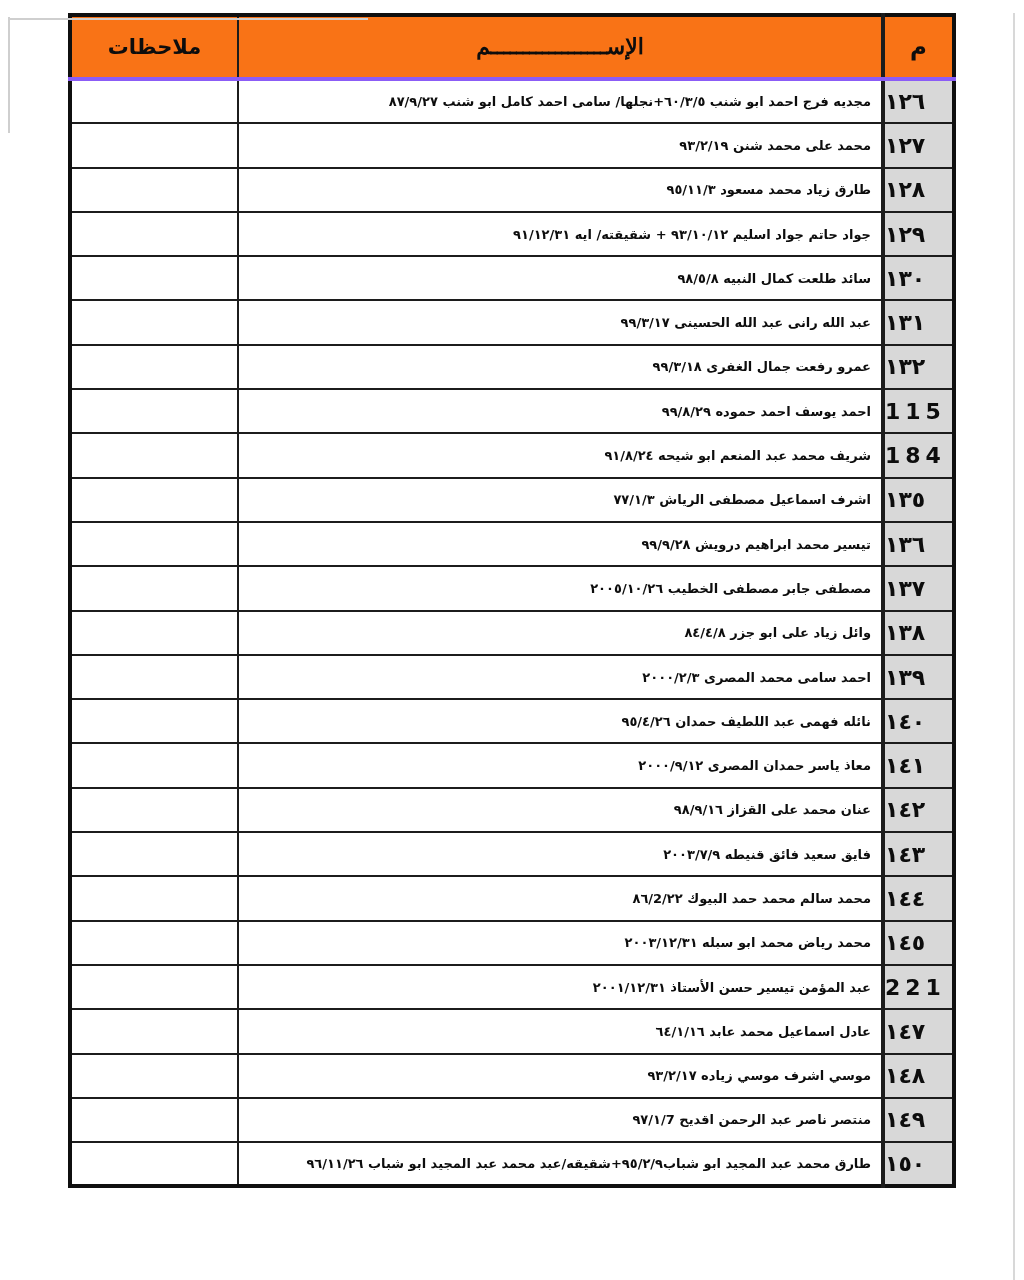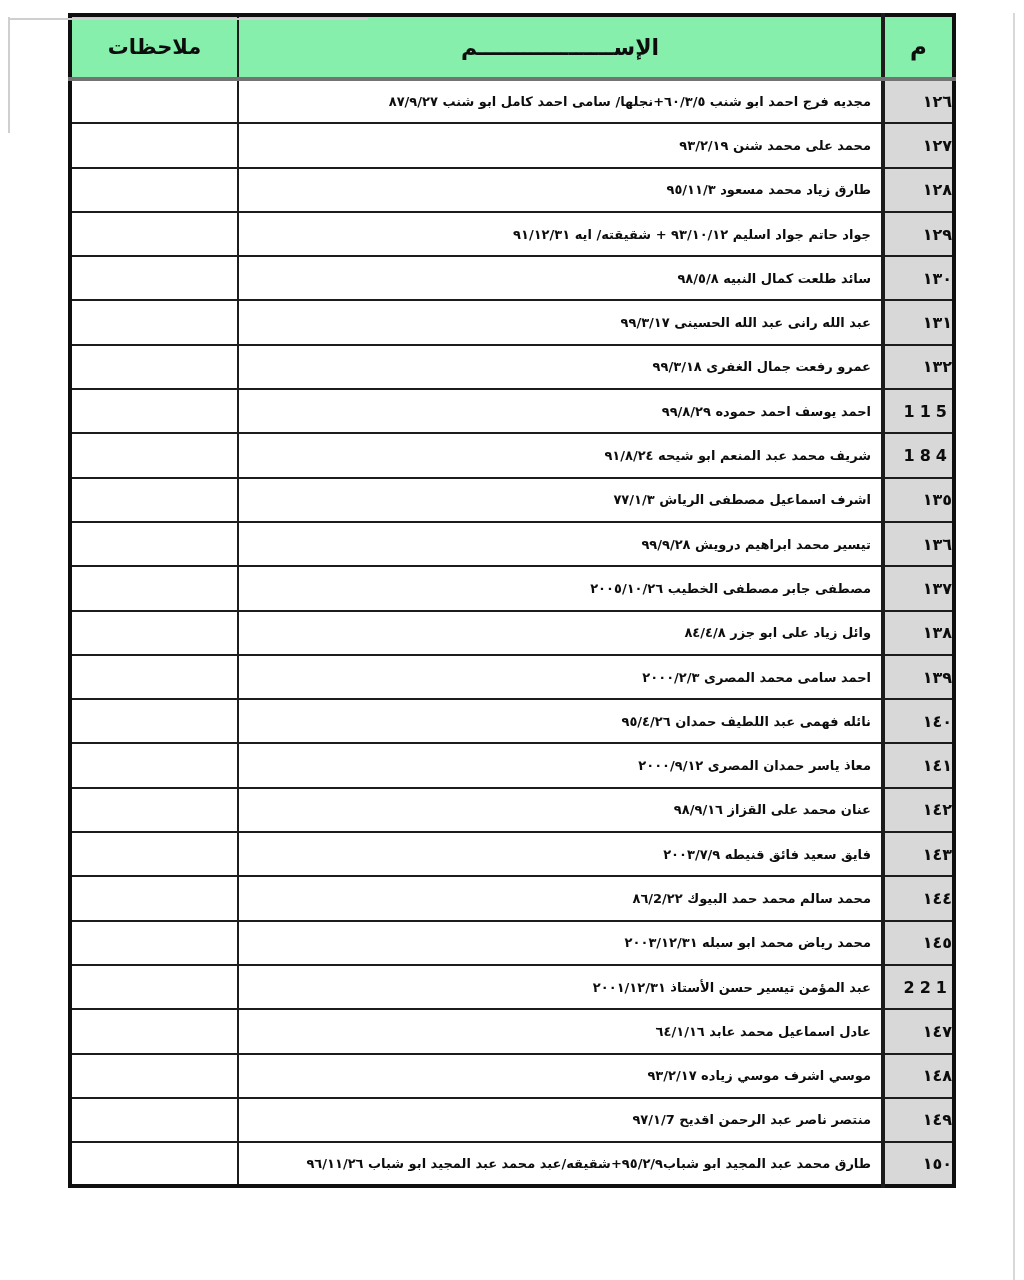--- a/index.html
+++ b/index.html
@@ -36,34 +36,34 @@
   col.c-name  { width:645px; }
   col.c-notes { width:168px; }
 
   th, td {
     border:2px solid #1c1c1c;
     vertical-align:middle;
     color:#0d0d0d;
     font-weight:700;
   }
   thead th {
-    background:#86efac;
+    background:#f97316;
     height:64px;
-    border-bottom:4px solid #737373;
+    border-bottom:4px solid #8b5cf6;
     text-align:center;
   }
   th.h-num   { font-size:23px; border-left-width:4px; }
-  th.h-name  { font-size:22px; }
+  th.h-name  { font-size:22px;font-family:Liberation Serif, serif; }
   th.h-notes { font-size:21px; }
 
   tbody td { height:44.3px; background:#ffffff; }
   td.c-num {
     background:#d8d8d8;
-    text-align:right;
-    font-size:16px;
+    text-align:left;
+    font-size:22px;
     letter-spacing:5px;
     border-left-width:4px; 
   }
   td.c-name {
     text-align:right;
     font-size:13px;
     padding-right:10px;
     padding-left:4px;
     white-space:nowrap;
   }

